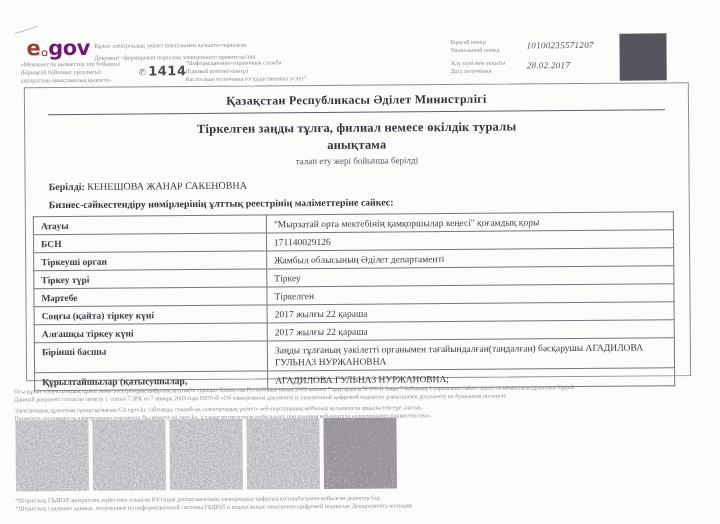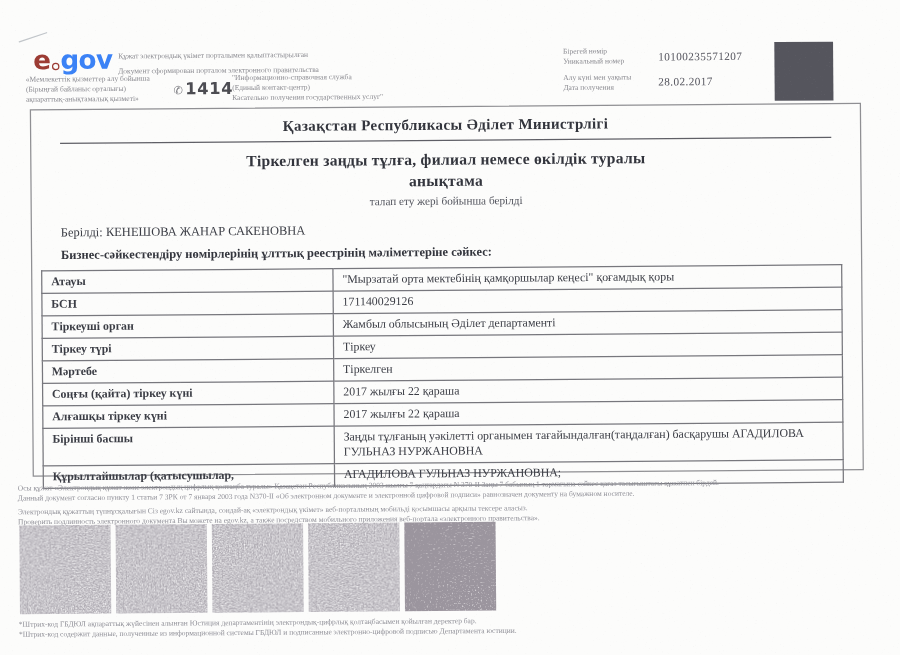--- a/index.html
+++ b/index.html
@@ -10,48 +10,48 @@
     color:#3b3d45;
   }
   .sheet{position:absolute;inset:0;transform:rotate(-0.45deg);transform-origin:45% 45%;}
 
   
   .logo{position:absolute;left:28px;top:36px;font-family:"DejaVu Sans","Liberation Sans",sans-serif;
         font-weight:bold;font-size:21px;letter-spacing:-0.5px;line-height:21px;}
   .logo .e{color:#9c3c34;}
   .logo .ring{display:inline-block;width:4px;height:4px;border:1.6px solid #9c3c34;border-radius:50%;
         margin:0 1px;transform:translateY(1px);}
-  .logo .gov{color:#3b82f6;}
+  .logo .gov{color:#701a75;}
   .tiny{font-size:6px;line-height:8px;color:#8a8a90;}
   .portal-lines{position:absolute;left:96px;top:40px;width:220px;}
   .portal-lines div{margin-bottom:4px;}
   .contact-kk{position:absolute;left:22px;top:58px;width:118px;}
   .phone-wrap{position:absolute;left:140px;top:59px;color:#4c4c52;font-family:"DejaVu Sans",sans-serif;}
   .phone-icon{font-size:9px;color:#77777d;margin-right:2px;}
   .phone-num{font-size:13px;font-weight:bold;letter-spacing:0.5px;text-align:right;}
   .contact-ru{position:absolute;left:187px;top:58px;width:150px;}
   .meta-labels{position:absolute;left:452px;top:39px;width:75px;}
   .meta-block{margin-bottom:5px;}
-  .meta-val{position:absolute;left:528px;font-size:9px;color:#55555e;letter-spacing:0.3px;}
+  .meta-val{position:absolute;left:528px;font-size:9px;color:#55555e;letter-spacing:0.3px;font-style:italic;}
   .meta-val.num{top:42px;}
   .meta-val.date{top:62px;}
   .qr{position:absolute;left:621px;top:36px;width:47px;height:47px;background:#fff;}
 
   .pen-mark{position:absolute;left:16px;top:27px;width:24px;height:1.2px;background:#9aa0a8;
             transform:rotate(-18deg);opacity:.6;border-radius:1px;}
 
   
   .docbox{position:absolute;left:25px;top:85px;width:663px;height:292px;
           border:1px solid #8f8f93;background:transparent;}
   .ministry{text-align:center;font-weight:bold;font-size:12px;margin-top:7px;color:#33353d;letter-spacing:0.3px;}
   .rule{border:none;border-top:1px solid #5f5f66;margin:4px 23px 7px 23px;}
   .doc-title{text-align:center;font-weight:bold;font-size:12.5px;line-height:17px;color:#33353d;letter-spacing:0.2px;}
   .subtitle{text-align:center;font-size:9px;margin-top:2px;color:#53555e;}
   .issued{margin:13px 0 0 23px;font-size:10px;}
-  .issued .lbl{font-weight:normal;}
+  .issued .lbl{font-weight:bold;}
   .registry{margin:7px 23px 6px 23px;font-size:10px;font-weight:bold;color:#33353d;}
   table.info{border-collapse:collapse;margin-left:7px;width:641px;table-layout:fixed;}
   table.info td{border:1px solid #77777d;font-size:9.5px;line-height:12px;padding:3px 7px 2px 7px;
                 vertical-align:top;color:#3b3d45;}
   table.info td.lbl{width:218px;font-weight:bold;}
 
   
   .legal{position:absolute;left:13px;top:385px;width:700px;color:#8f8f97;}
   .legal div{font-size:6px;line-height:8px;}
   .legal .gap{height:3px;}

